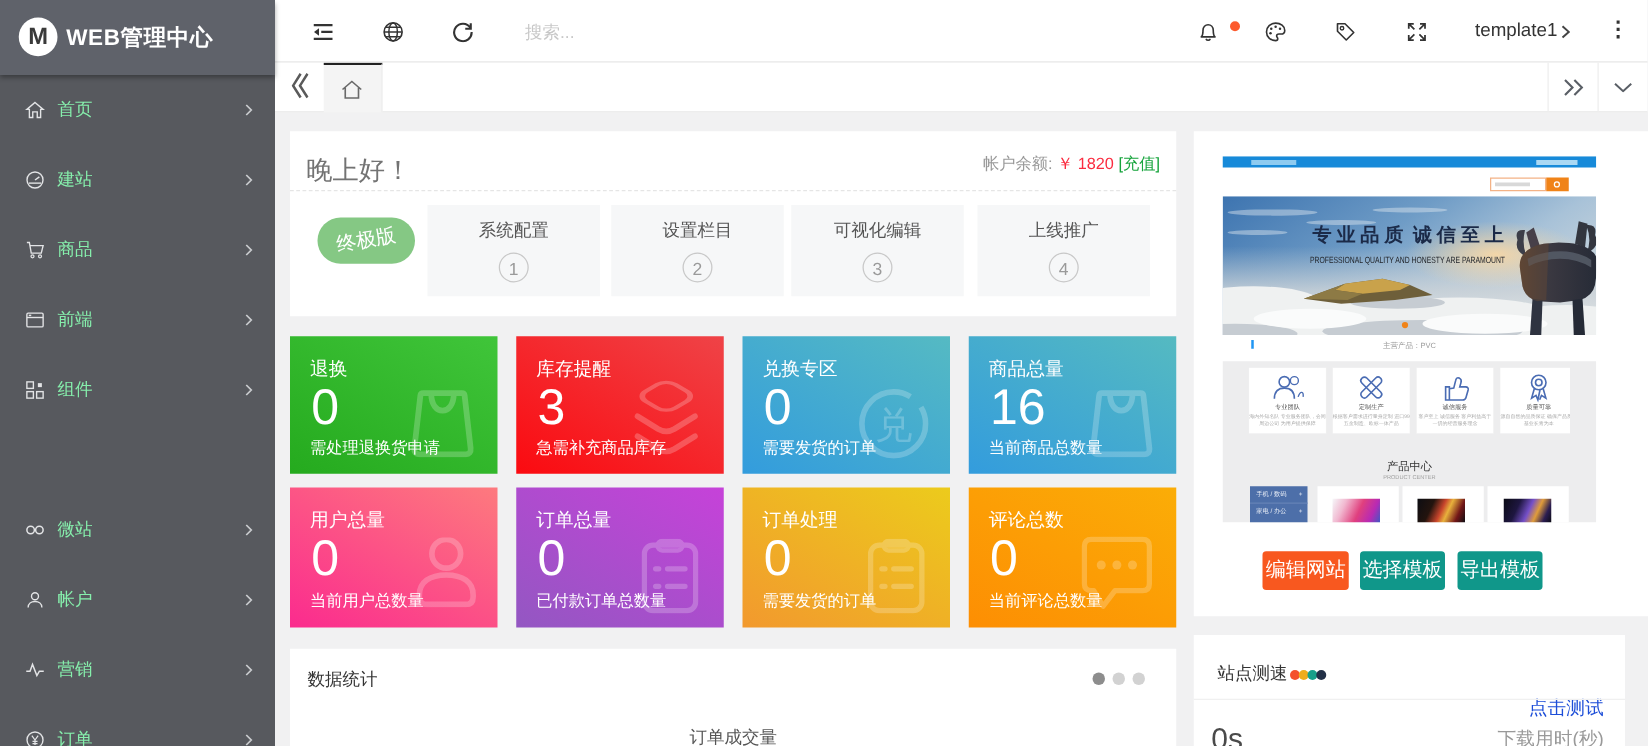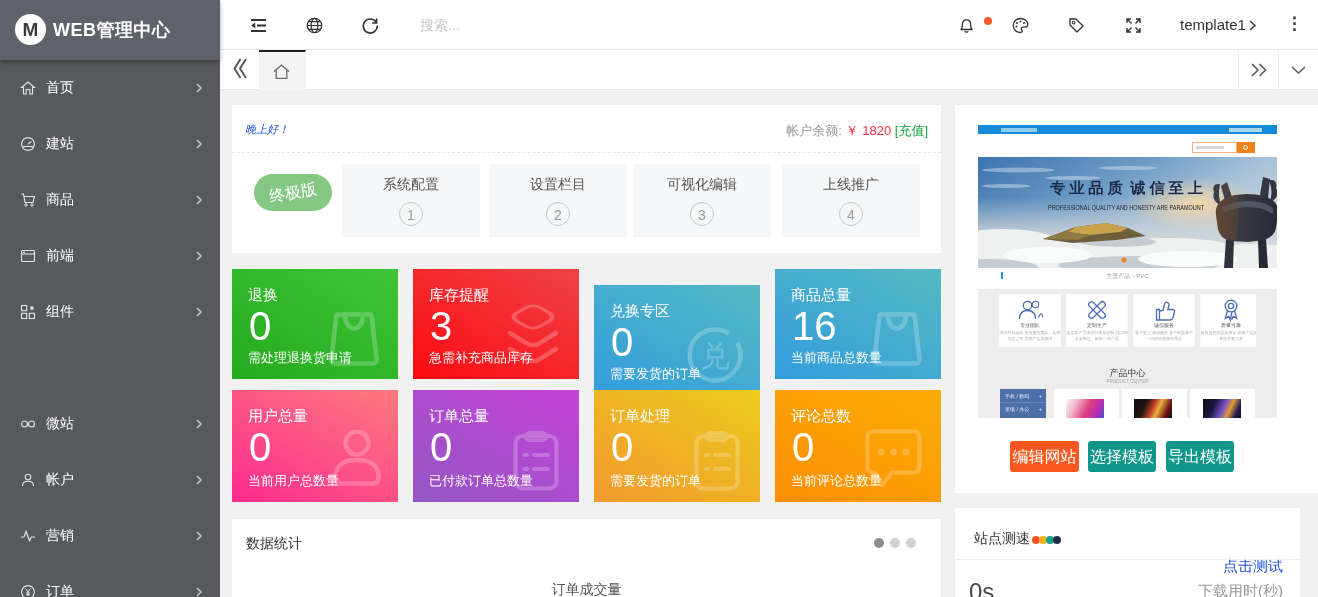--- a/index.html
+++ b/index.html
@@ -3,21 +3,21 @@
 <meta charset="utf-8">
 <style>
   * { margin:0; padding:0; box-sizing:border-box; }
   html,body { width:1318px; height:597px; overflow:hidden; font-family:"Liberation Sans", sans-serif; background:#f1f1f2; }
 
   
   #sidebar { position:absolute; left:0; top:0; width:220px; height:597px; background:#57595e; z-index:5; }
   #side-head { position:absolute; left:0; top:0; width:220px; height:60px; background:#5f626a; box-shadow:0 2px 4px rgba(0,0,0,.35); }
   #logo-circle { position:absolute; left:15px; top:14px; width:31px; height:31px; border-radius:50%; background:#fff; color:#3a3a3a; font-size:19px; font-weight:bold; text-align:center; line-height:31px; }
   #side-title { position:absolute; left:53px; top:18px; color:#fff; font-size:18px; font-weight:bold; letter-spacing:0.5px; }
-  .menu-item { position:absolute; left:0; width:220px; height:56px; color:#ffffff; font-size:14px; }
+  .menu-item { position:absolute; left:0; width:220px; height:56px; color:#86efac; font-size:14px; }
   .menu-item .mi-icon { position:absolute; left:20px; top:50%; transform:translateY(-50%); width:16px; height:16px; }
   .menu-item .mi-text { position:absolute; left:46px; top:50%; transform:translateY(-50%); }
   .menu-item .mi-arrow { position:absolute; right:16px; top:50%; transform:translateY(-50%); width:10px; height:10px; }
   .mi-icon svg, .mi-arrow svg { display:block; width:100%; height:100%; }
 
   
   #topbar { position:absolute; left:220px; top:0; width:1098px; height:50px; background:#fff; border-bottom:1px solid #e8e8e8; z-index:4; }
   .tb-icon { position:absolute; top:17px; width:17px; height:17px; }
   .tb-icon svg { display:block; width:100%; height:100%; }
   #search-ph { position:absolute; left:200px; top:17px; color:#c8c8c8; font-size:14px; }
@@ -25,21 +25,21 @@
   
   #tabbar { position:absolute; left:220px; top:50px; width:1098px; height:40px; background:#fff; border-bottom:1px solid #e8e8e8; z-index:3; }
   #tab-left { position:absolute; left:0; top:0; width:40px; height:40px; }
   #tab-home { position:absolute; left:39px; top:0; width:47px; height:40px; background:#f4f4f4; border-top:2px solid #222; border-right:1px solid #eee; }
   #tab-right1 { position:absolute; right:40px; top:0; width:40px; height:40px; border-left:1px solid #eee; }
   #tab-right2 { position:absolute; right:0; top:0; width:40px; height:40px; border-left:1px solid #eee; }
 
   
   .card { position:absolute; background:#fff; }
   #greet-card { left:232px; top:105px; width:709px; height:148px; }
-  #greet-hello { position:absolute; left:13px; top:17px; font-size:11px; color:#1d4ed8;font-style:italic; }
+  #greet-hello { position:absolute; left:13px; top:17px; font-size:21px; color:#737373; }
   #greet-num { position:absolute; left:74px; top:10px; font-size:24px; color:#333; }
   #greet-right { position:absolute; right:13px; top:17px; font-size:13px; color:#999; }
   #greet-right .red { color:#fb2c40; }
   #greet-right .green { color:#16a43c; }
   #greet-divider { position:absolute; left:0; top:47px; width:709px; border-bottom:1px dashed #e5e5e5; }
   #pill { position:absolute; left:22px; top:69px; width:78px; height:37px; background:#85c884; border-radius:19px; color:#fff; font-size:16px; text-align:center; line-height:37px; }
   #pill span { display:inline-block; transform:rotate(-10deg); }
   .step-box { position:absolute; top:59px; height:73px; width:138px; background:#f6f7f8; text-align:center; }
   .step-box .st-title { margin-top:12px; font-size:14px; color:#555; }
   .step-box .st-circle { margin:8px auto 0; width:24px; height:24px; border:1px solid #c8c8c8; border-radius:50%; color:#9a9a9a; font-size:14px; line-height:24px; }
@@ -326,21 +326,21 @@
   <svg class="s-icon" width="52" height="66" viewBox="0 0 52 66" style="right:20px;bottom:11px;">
       <g fill="none" stroke="#fff" stroke-width="4.5" stroke-linecap="round">
 <g transform="translate(26,15) scale(1,0.58) rotate(45)">
           <rect x="-16.5" y="-16.5" width="33" height="33" rx="10"></rect>
         </g>
 <path d="M3 31 L19.5 41.2 Q26 45 32.5 41.2 L49 31"></path>
 <path d="M3 47 L19.5 57.2 Q26 61 32.5 57.2 L49 47"></path>
 </g>
     </svg>
 </div>
-<div class="stat" style="left:594px;top:285px;background:linear-gradient(30deg,#339cdd,#55bac3);">
+<div class="stat" style="left:594px;top:269px;background:linear-gradient(30deg,#339cdd,#55bac3);">
   <div class="s-title">兑换专区</div>
     <div class="s-num">0</div>
     <div class="s-label">需要发货的订单</div>
   <svg class="s-icon" width="56" height="56" viewBox="0 0 56 56" style="right:17px;bottom:12px;">
       <circle cx="28" cy="28" r="25.5" fill="none" stroke="#fff" stroke-width="4.5" stroke-dasharray="134 12"></circle>
       <text x="28" y="39" font-size="30" fill="#fff" text-anchor="middle" font-family="Liberation Sans">兑</text>
     </svg>
 </div>
 <div class="stat" style="left:775px;top:269px;background:linear-gradient(30deg,#339cdd,#55bac1);">
   <div class="s-title">商品总量</div>

